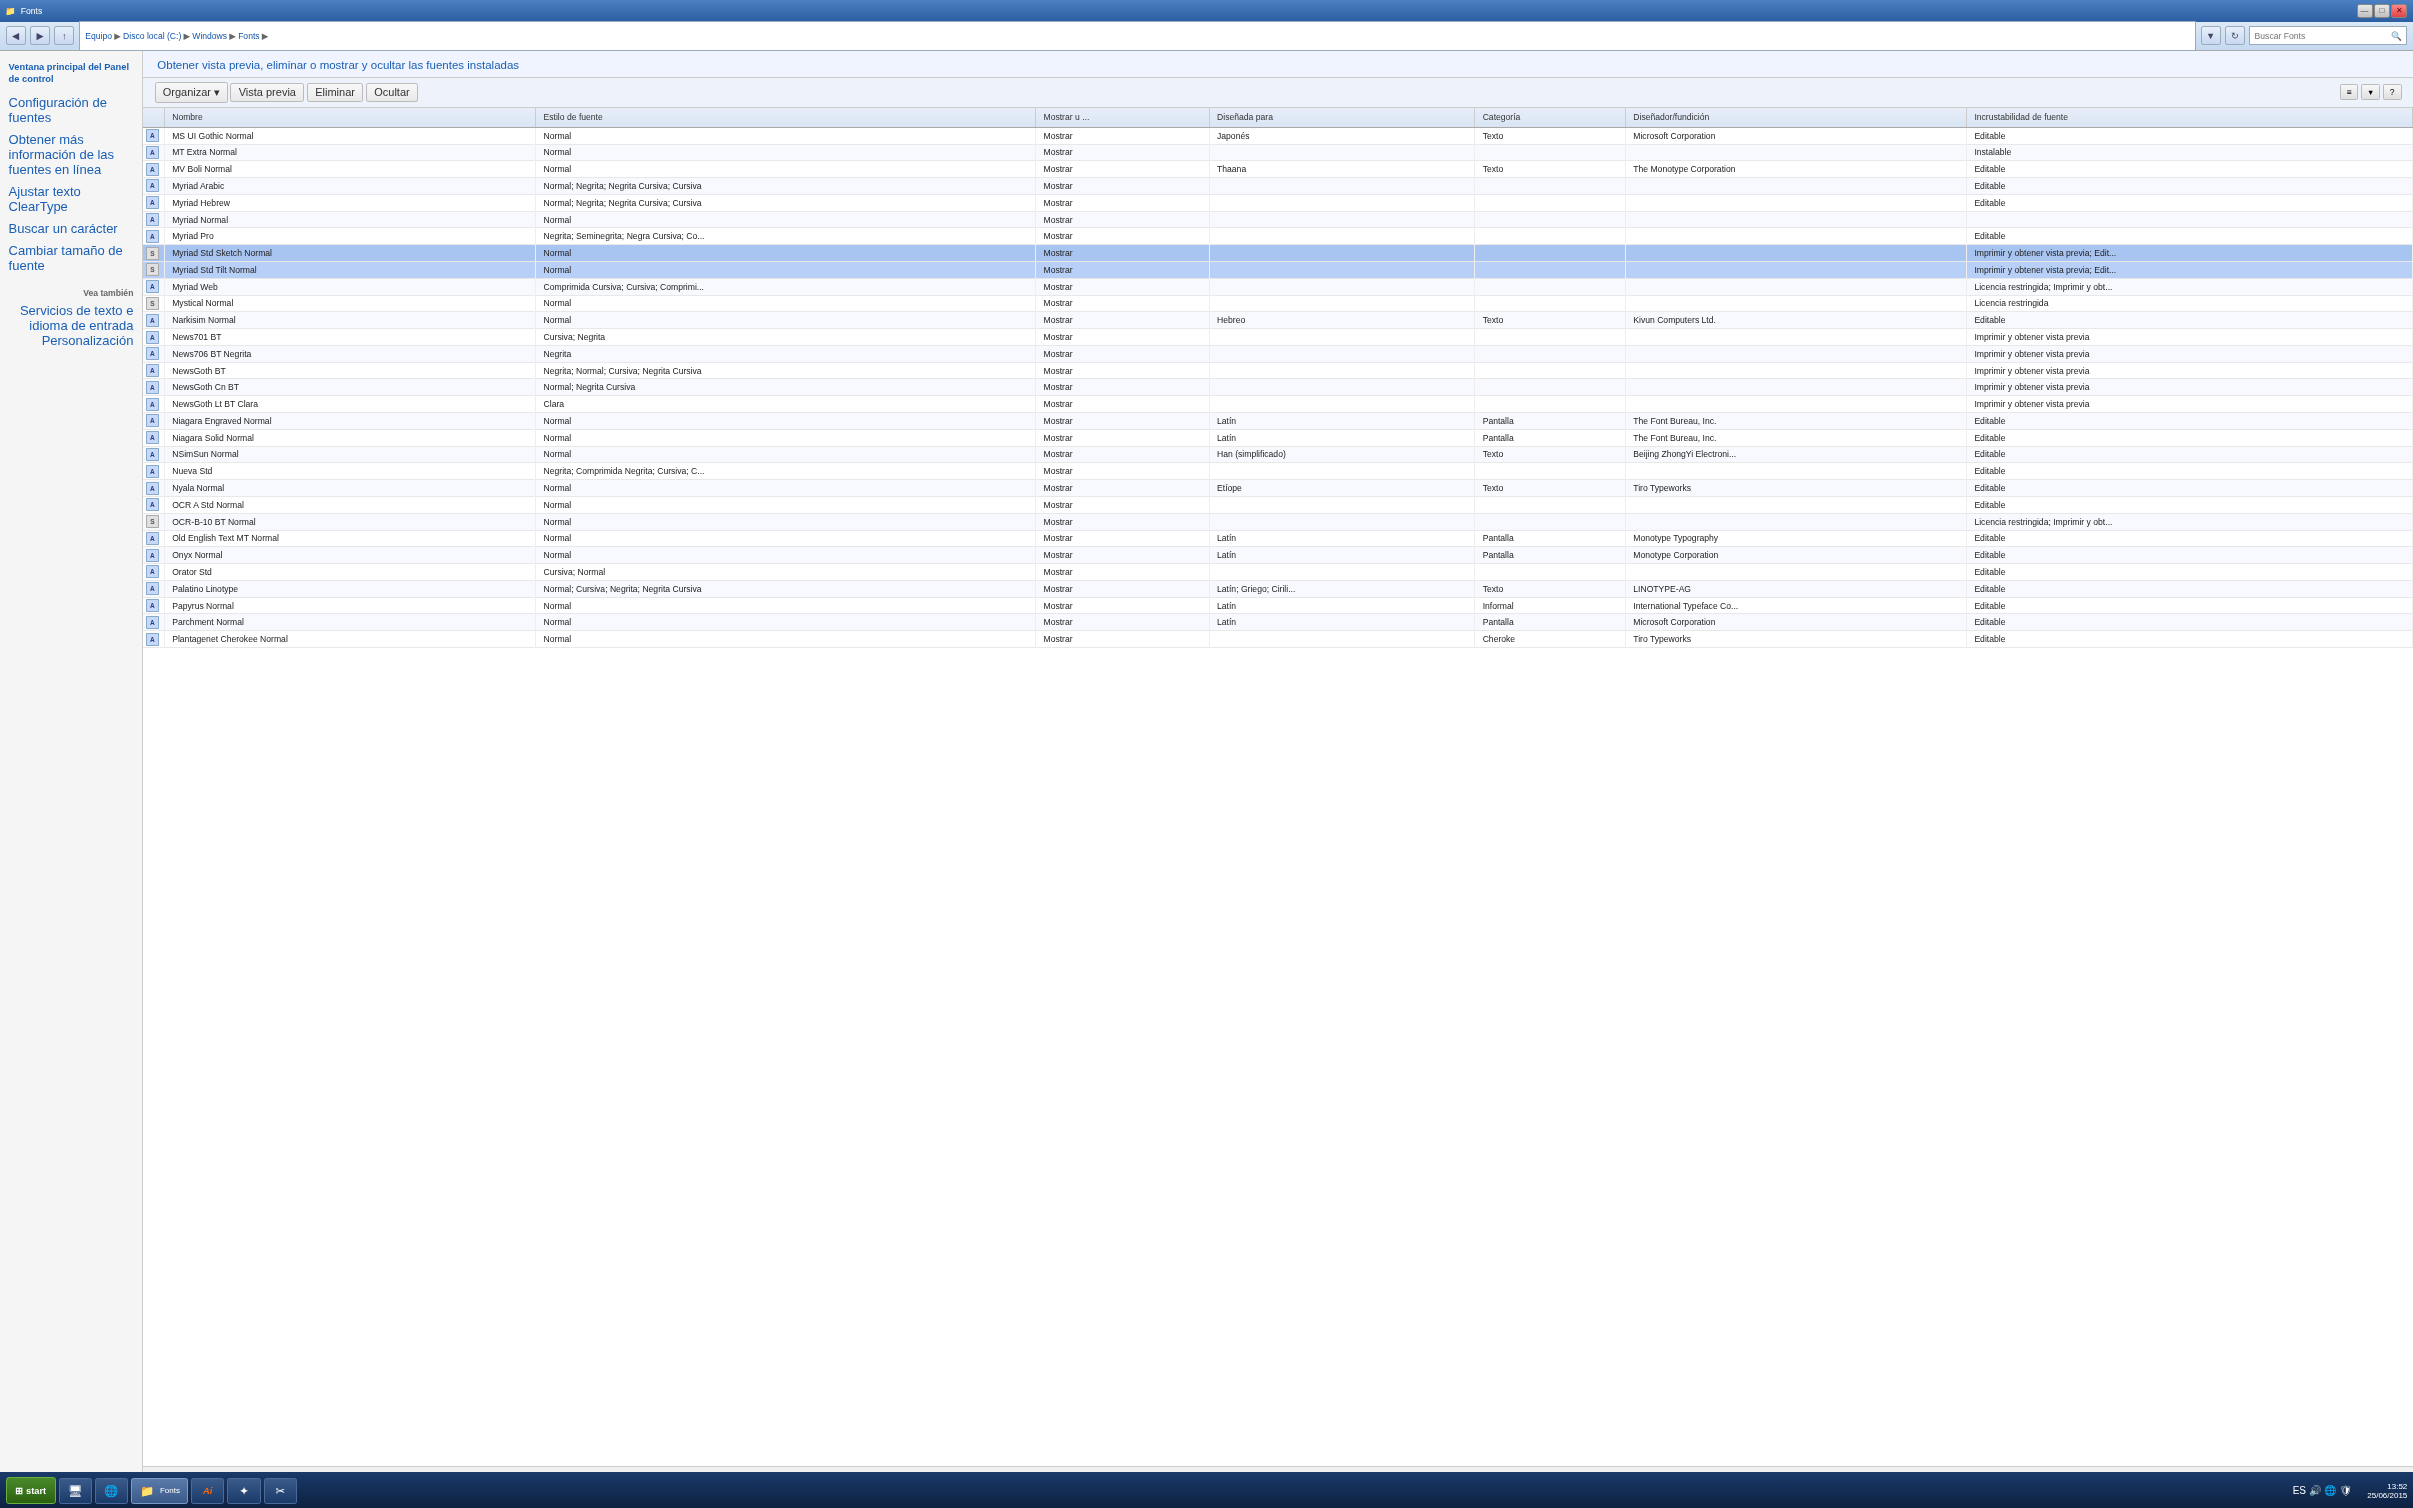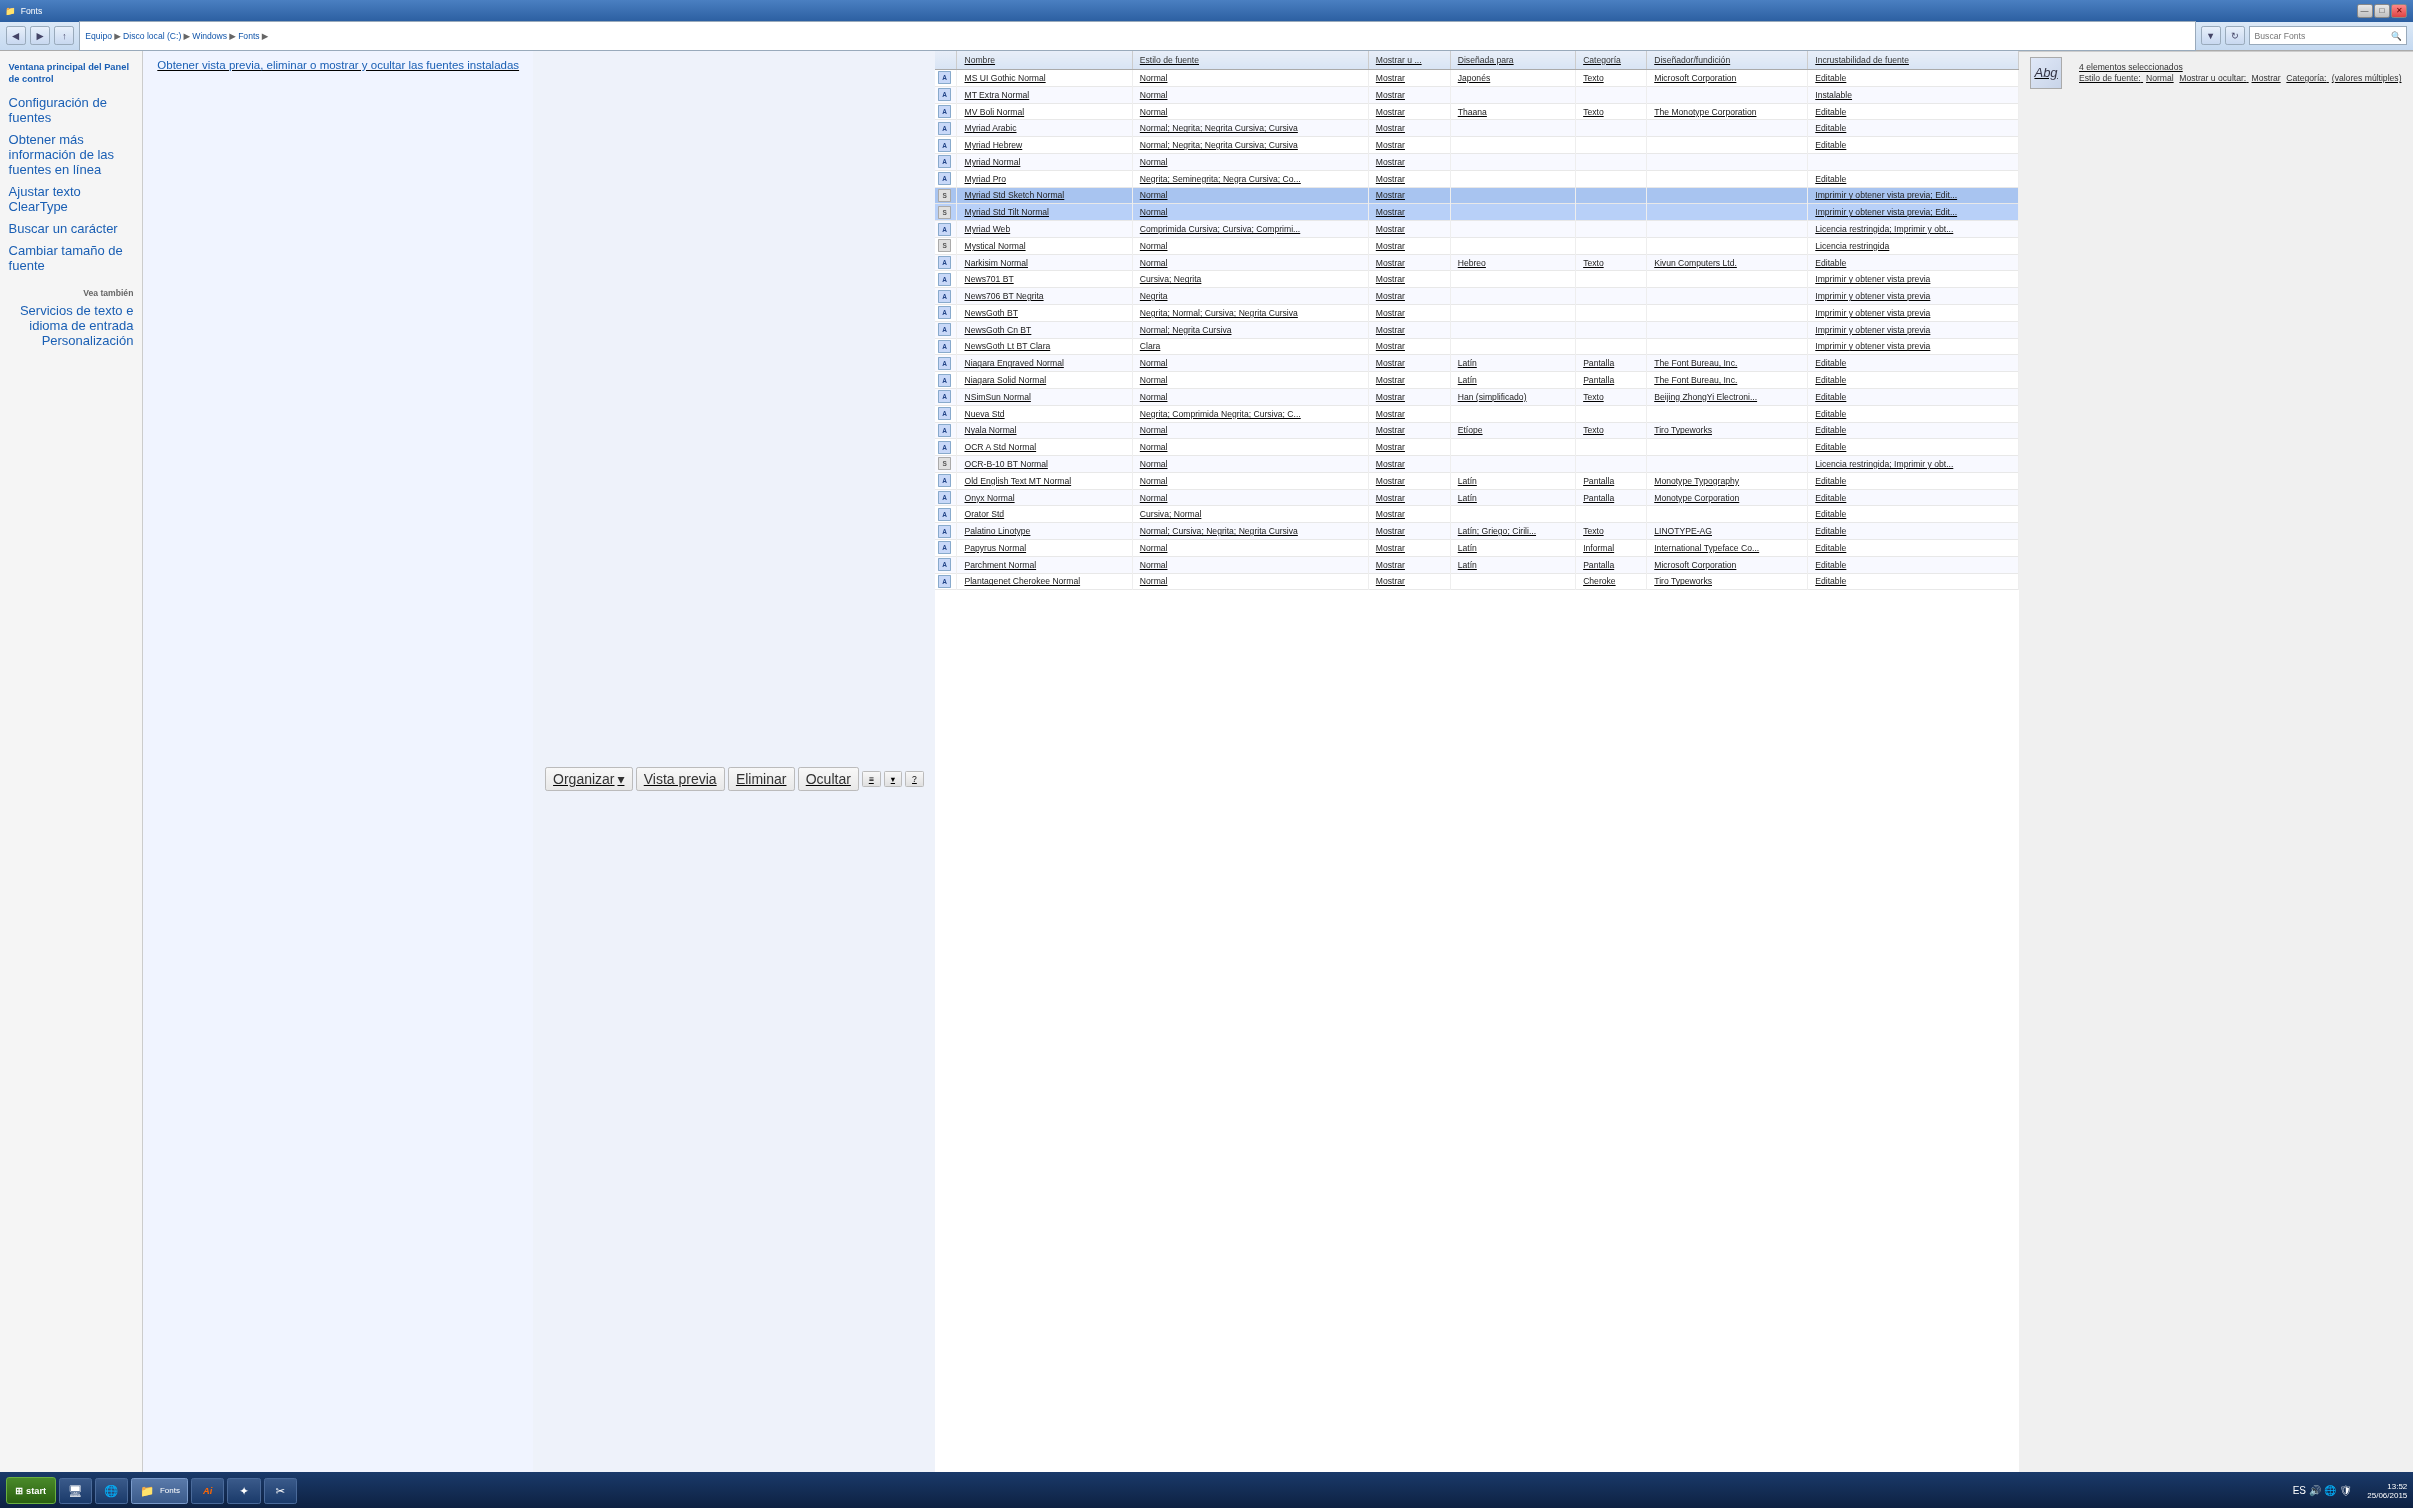--- a/index.html
+++ b/index.html
@@ -28,29 +28,29 @@
     .main-area { display: flex; flex: 1; overflow: hidden; }
 
     
     .sidebar { width: 143px; background: #f5f5f5; border-right: 0.7px solid #ccc; padding: 10.8px 8.6px; display: flex; flex-direction: column; gap: 5.7px; overflow-y: auto; }
     .sidebar-title { font-size: 9.3px; font-weight: bold; color: #1a5fb4; line-height: 1.3; margin-bottom: 2.9px; }
     .sidebar-link { font-size: 13px; color: #1a5fb4; cursor: pointer; text-decoration: none; padding: 0.7px 0; }
     .sidebar-section { margin-top: 8.6px; text-align: right; }
     .sidebar-section-title { font-size: 8.6px; color: #666; font-weight: bold; margin-bottom: 4.3px; }
 
     
-    .content { flex: 1; display: flex; flex-direction: row; overflow: hidden; text-decoration: underline; }
+    .content { flex: 1; display: flex; flex-direction: column; overflow: hidden; }
 
     
     .content-header { padding: 8.6px 14.3px 5.7px; background: #f0f4ff; border-bottom: 0.7px solid #ccc; }
     .content-title { font-size: 11.5px; color: #1a5fb4; font-weight: normal; }
 
     
     .toolbar { display: flex; align-items: center; padding: 4.3px 11.5px; background: #eef2fa; border-bottom: 0.7px solid #ccc; gap: 2.9px; }
-    .toolbar-btn { display: flex; align-items: center; gap: 2.9px; padding: 2.9px 7.2px; background: linear-gradient(to bottom, #f8f8f8, #e8e8e8); border: 0.7px solid #bbb; border-radius: 2.2px; cursor: pointer; font-size: 14px; color: #333; }
+    .toolbar-btn { display: flex; align-items: center; gap: 2.9px; padding: 2.9px 7.2px; background: linear-gradient(to bottom, #f8f8f8, #e8e8e8); border: 0.7px solid #bbb; border-radius: 2.2px; cursor: pointer; font-size: 11px; color: #333; }
     .toolbar-right { margin-left: auto; display: flex; gap: 2.9px; }
     .view-btn { width: 18.7px; height: 16px; background: linear-gradient(to bottom, #f8f8f8, #e0e0e0); border: 0.7px solid #bbb; border-radius: 1.4px; display: flex; align-items: center; justify-content: center; cursor: pointer; font-size: 8.6px; }
 
     
     .table-container { flex: 1; overflow-y: auto; background: white; }
     table { width: 100%; border-collapse: collapse; }
     thead th { background: linear-gradient(to bottom, #e8eef8, #d8e4f4); padding: 4.3px 7.2px; text-align: left; font-size: 8.6px; font-weight: normal; color: #333; border-right: 0.7px solid #ccc; border-bottom: 1.4px solid #aaa; white-space: nowrap; cursor: pointer; position: sticky; top: 0; z-index: 1; }
     tbody tr { border-bottom: 0.7px solid #e8e8e8; }
     tbody tr:nth-child(even) { background: #f8f9ff; }
     tbody tr.selected { background: #b8d0f8; }

